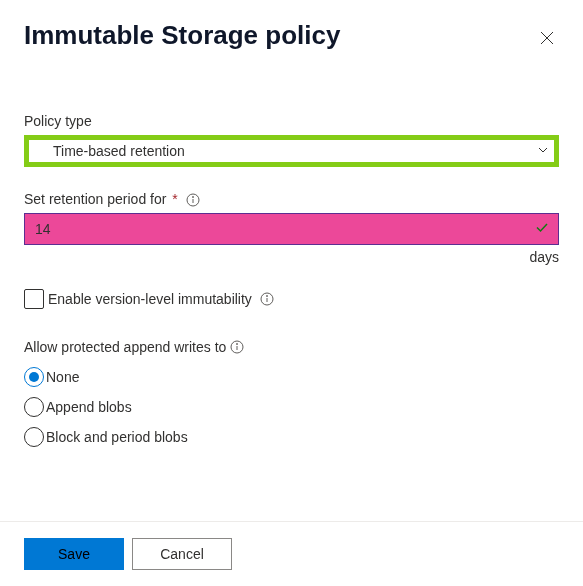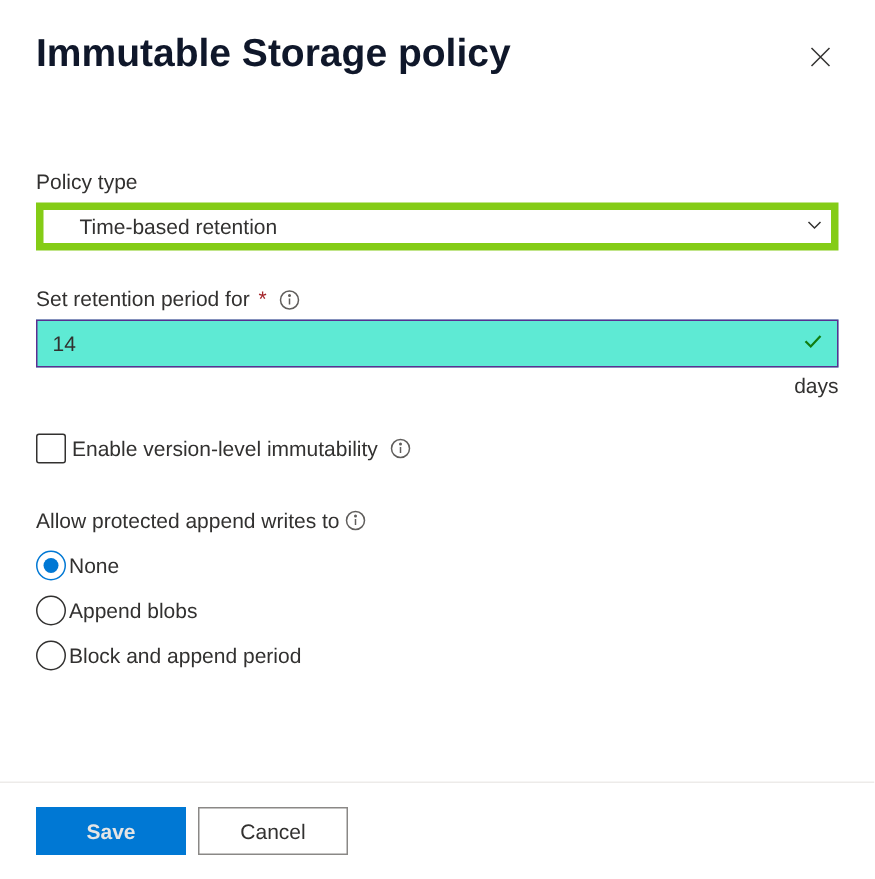--- a/index.html
+++ b/index.html
@@ -94,21 +94,21 @@
       width: 12px;
       height: 12px;
     }
     .input-wrapper {
       position: relative;
     }
     .text-input {
       width: 100%;
       height: 32px;
       border: 1px solid #5c2e91;
-      background: #5eead4;
+      background: #ec4899;
       padding: 0 30px 0 10px;
       font-size: 14px;
       font-family: inherit;
       color: #323130;
       outline: none;
     }
     .check-icon {
       position: absolute;
       right: 10px;
       top: 50%;
@@ -195,22 +195,22 @@
       padding: 0 20px;
       font-size: 14px;
       font-family: inherit;
       cursor: pointer;
       border: 1px solid;
       min-width: 100px;
     }
     .btn-primary {
       background: #0078d4;
       border-color: #0078d4;
-      color: #e5e5e5;
-      font-weight: 700;
+      color: #000000;
+      font-weight: 400;
     }
     .btn-secondary {
       background: #fff;
       border-color: #8a8886;
       color: #323130;
     }
   </style>
 </head>
 <body>
 
@@ -287,19 +287,19 @@
 <div class="radio-row">
   <div class="radio selected"></div>
   <span>None</span>
 </div>
 <div class="radio-row">
   <div class="radio"></div>
   <span>Append blobs</span>
 </div>
 <div class="radio-row">
   <div class="radio"></div>
-  <span>Block and append period</span>
+  <span>Block and period blobs</span>
 </div>
 
 <div class="footer">
   <button class="btn btn-primary">Save</button>
   <button class="btn btn-secondary">Cancel</button>
 </div>
 
 </body></html>

